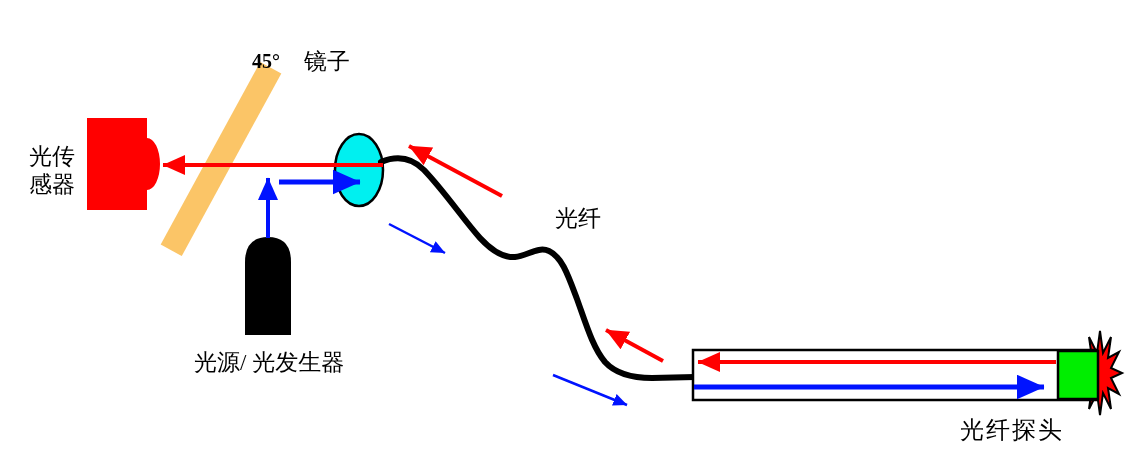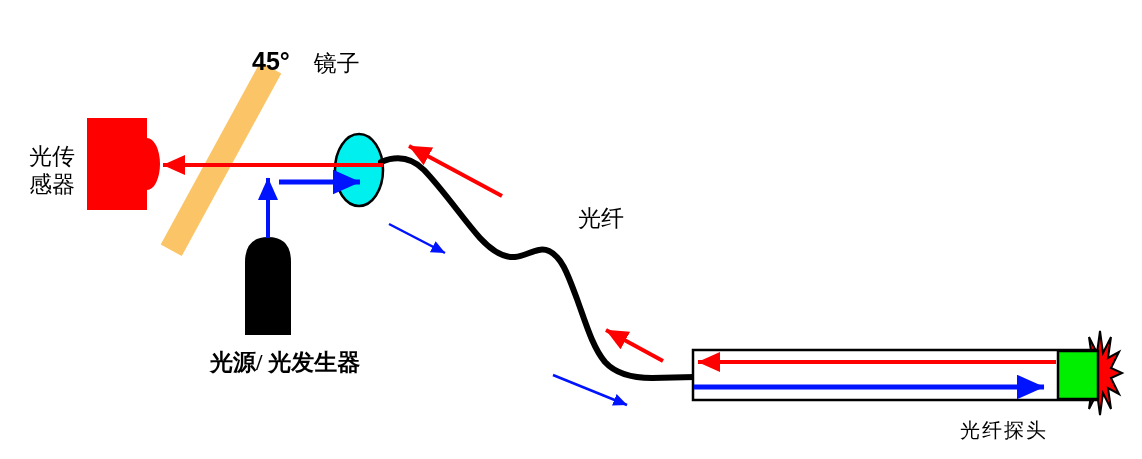--- a/index.html
+++ b/index.html
@@ -22,34 +22,34 @@
   }
   .label {
     position: absolute;
     color: #000000;
     font-size: 23px;
     line-height: 27px;
     white-space: pre-line;
   }
   .label-mirror { left: 252px; top: 21px; }
   .label-mirror .deg {
-    font-family: Liberation Sans, sans-serif;
+    font-family: Liberation Serif, serif;
     font-weight: bold;
-    font-size: 25px;
+    font-size: 20px;
     vertical-align: 1px;
   }
   .label-mirror .name { margin-left: 24px; }
   .label-sensor {
     left: 29px; top: 143px;
     width: 58px;
     line-height: 28px;
   }
-  .label-source { left: 210px; top: 349px; font-weight: bold; }
-  .label-fiber  { left: 578px; top: 205px; }
-  .label-probe  { left: 960px; top: 417px; font-size: 20px; letter-spacing: 2px; }
+  .label-source { left: 194px; top: 349px; }
+  .label-fiber  { left: 555px; top: 205px; }
+  .label-probe  { left: 960px; top: 417px; font-size: 24px; letter-spacing: 2px; }
 </style>
 </head>
 <body>
 
 <div id="stage">
 
   <svg id="diagram-svg" width="1142" height="459" viewBox="0 0 1142 459" xmlns="http://www.w3.org/2000/svg">
 
     <defs>
       <marker id="ah-red" markerWidth="6" markerHeight="5" refX="5.5" refY="2.5" orient="auto" markerUnits="strokeWidth">

